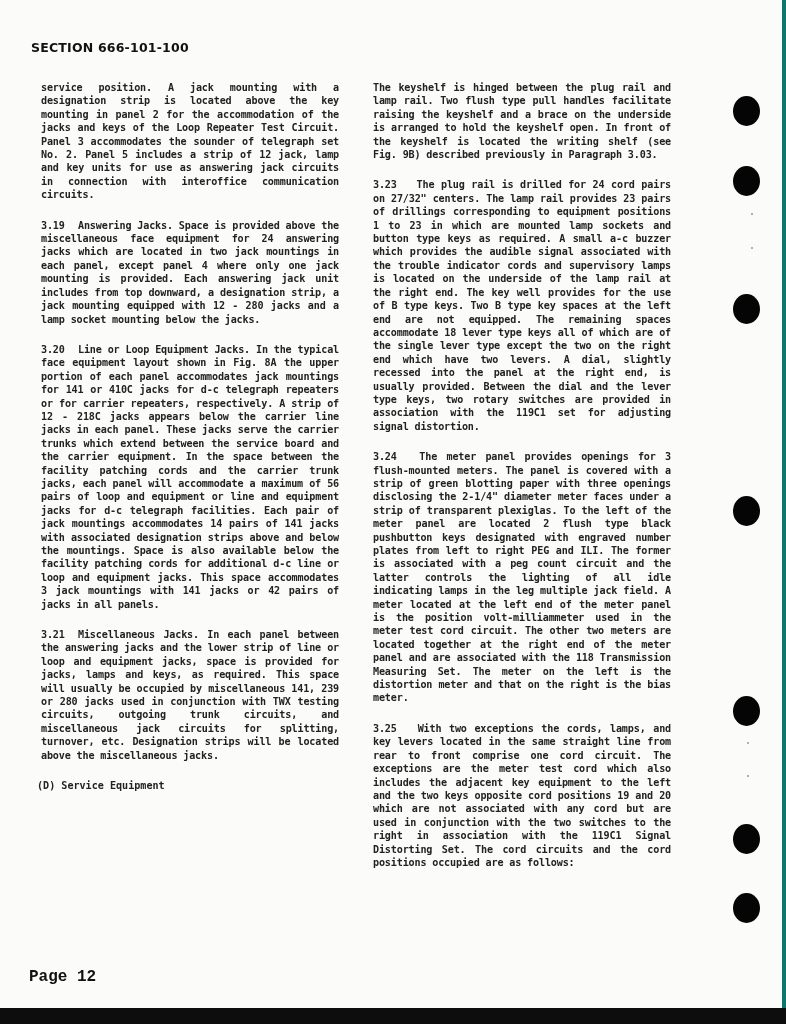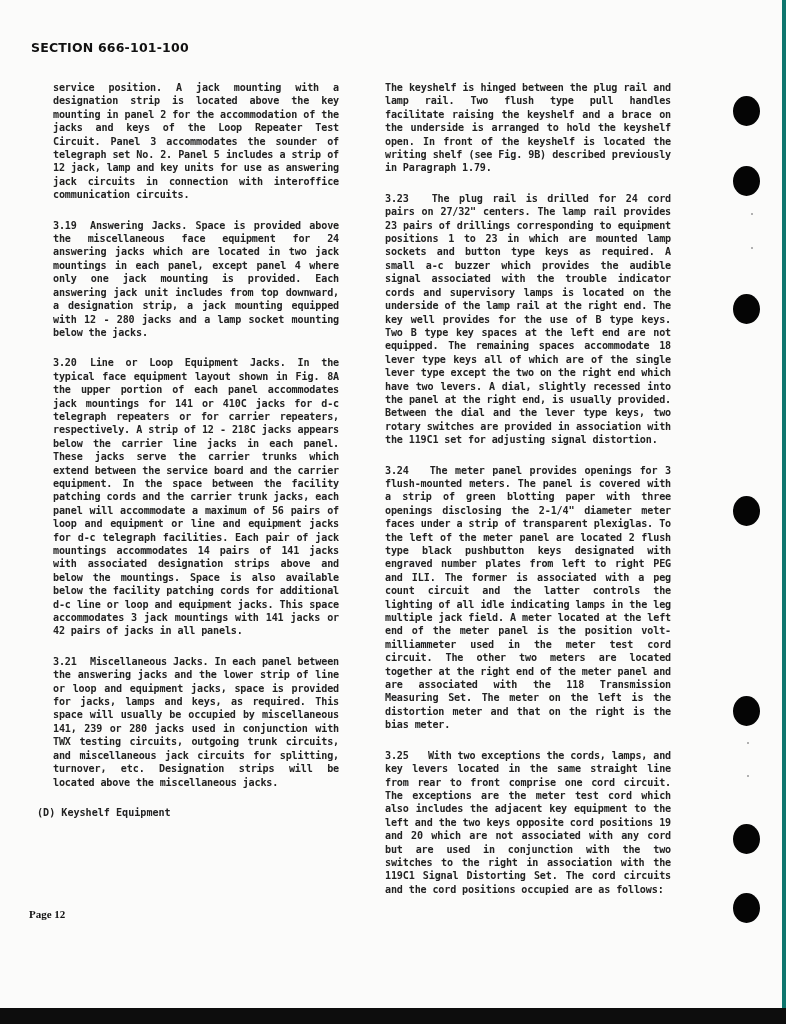--- a/index.html
+++ b/index.html
@@ -20,29 +20,29 @@
   .header {
     position:absolute; left:31px; top:40px;
     font-family:"DejaVu Sans", "Liberation Sans", sans-serif;
     font-weight:bold; font-size:12.5px; letter-spacing:0.2px; color:#111;
   }
   .col { position:absolute; width:302px; }
   .col-left { left:37px; top:81px; }
   .col-right { left:369px; top:81px; }
   .para {
     font-size:10.1px; line-height:13.4px; text-align:justify;
-    margin:0 0 17px 16px; letter-spacing:-0.15px; font-weight:bold; color:#222;
+    margin:0 0 17px 4px; letter-spacing:-0.15px; font-weight:bold; color:#222;
   }
   .para .num { display:inline-block; width:37px; }
   .ul { }
   .subhead { font-size:10.1px; line-height:13.4px; font-weight:bold; color:#222; margin:0 0 17px 0; }
   .footer {
-    position:absolute; left:29px; top:908px;
-    font-family:Liberation Serif, serif;
-    font-weight:bold; font-size:11px; color:#111;
+    position:absolute; left:29px; top:968px;
+    font-family:Liberation Mono, monospace;
+    font-weight:bold; font-size:16px; color:#111;
   }
   .hole {
     position:absolute; left:733px; width:27px; height:30px;
     background:#050505; border-radius:50%;
   }
   .speck { position:absolute; width:2px; height:2px; background:#999; border-radius:50%; }
 </style>
 </head>
 <body>
 
@@ -57,26 +57,26 @@
     </p>
 
     <p class="para">
       <span class="num">3.20</span><span class="ul">Line or Loop Equipment Jacks.</span><span> In the typical face equipment layout shown in Fig. 8A the upper portion of each panel accommodates jack mountings for 141 or 410C jacks for d-c telegraph repeaters or for carrier repeaters, respectively. A strip of 12 - 218C jacks appears below the carrier line jacks in each panel. These jacks serve the carrier trunks which extend between the service board and the carrier equipment. In the space between the facility patching cords and the carrier trunk jacks, each panel will accommodate a maximum of 56 pairs of loop and equipment or line and equipment jacks for d-c telegraph facilities. Each pair of jack mountings accommodates 14 pairs of 141 jacks with associated designation strips above and below the mountings. Space is also available below the facility patching cords for additional d-c line or loop and equipment jacks. This space accommodates 3 jack mountings with 141 jacks or 42 pairs of jacks in all panels.</span>
     </p>
 
     <p class="para">
       <span class="num">3.21</span><span class="ul">Miscellaneous Jacks.</span><span> In each panel between the answering jacks and the lower strip of line or loop and equipment jacks, space is provided for jacks, lamps and keys, as required. This space will usually be occupied by miscellaneous 141, 239 or 280 jacks used in conjunction with TWX testing circuits, outgoing trunk circuits, and miscellaneous jack circuits for splitting, turnover, etc. Designation strips will be located above the miscellaneous jacks.</span>
     </p>
 
-    <p class="subhead ul">(D) Keyshelf Equipment</p>
+    <p class="subhead ul">(D) Service Equipment</p>
 
   </div>
 
   <div class="col col-right">
-    <p class="para">The keyshelf is hinged between the plug rail and lamp rail. Two flush type pull handles facilitate raising the keyshelf and a brace on the underside is arranged to hold the keyshelf open. In front of the keyshelf is located the writing shelf (see Fig. 9B) described previously in Paragraph 1.79.</p>
+    <p class="para">The keyshelf is hinged between the plug rail and lamp rail. Two flush type pull handles facilitate raising the keyshelf and a brace on the underside is arranged to hold the keyshelf open. In front of the keyshelf is located the writing shelf (see Fig. 9B) described previously in Paragraph 3.03.</p>
 
     <p class="para">
       <span class="num">3.23</span><span> The plug rail is drilled for 24 cord pairs on 27/32" centers. The lamp rail provides 23 pairs of drillings corresponding to equipment positions 1 to 23 in which are mounted lamp sockets and button type keys as required. A small a-c buzzer which provides the audible signal associated with the trouble indicator cords and supervisory lamps is located on the underside of the lamp rail at the right end. The key well provides for the use of B type keys. Two B type key spaces at the left end are not equipped. The remaining spaces accommodate 18 lever type keys all of which are of the single lever type except the two on the right end which have two levers. A dial, slightly recessed into the panel at the right end, is usually provided. Between the dial and the lever type keys, two rotary switches are provided in association with the 119C1 set for adjusting signal distortion.</span>
     </p>
 
     <p class="para">
       <span class="num">3.24</span><span> The meter panel provides openings for 3 flush-mounted meters. The panel is covered with a strip of green blotting paper with three openings disclosing the 2-1/4" diameter meter faces under a strip of transparent plexiglas. To the left of the meter panel are located 2 flush type black pushbutton keys designated with engraved number plates from left to right PEG and ILI. The former is associated with a peg count circuit and the latter controls the lighting of all idle indicating lamps in the leg multiple jack field. A meter located at the left end of the meter panel is the position volt-milliammeter used in the meter test cord circuit. The other two meters are located together at the right end of the meter panel and are associated with the 118 Transmission Measuring Set. The meter on the left is the distortion meter and that on the right is the bias meter.</span>
     </p>
 
     <p class="para">

